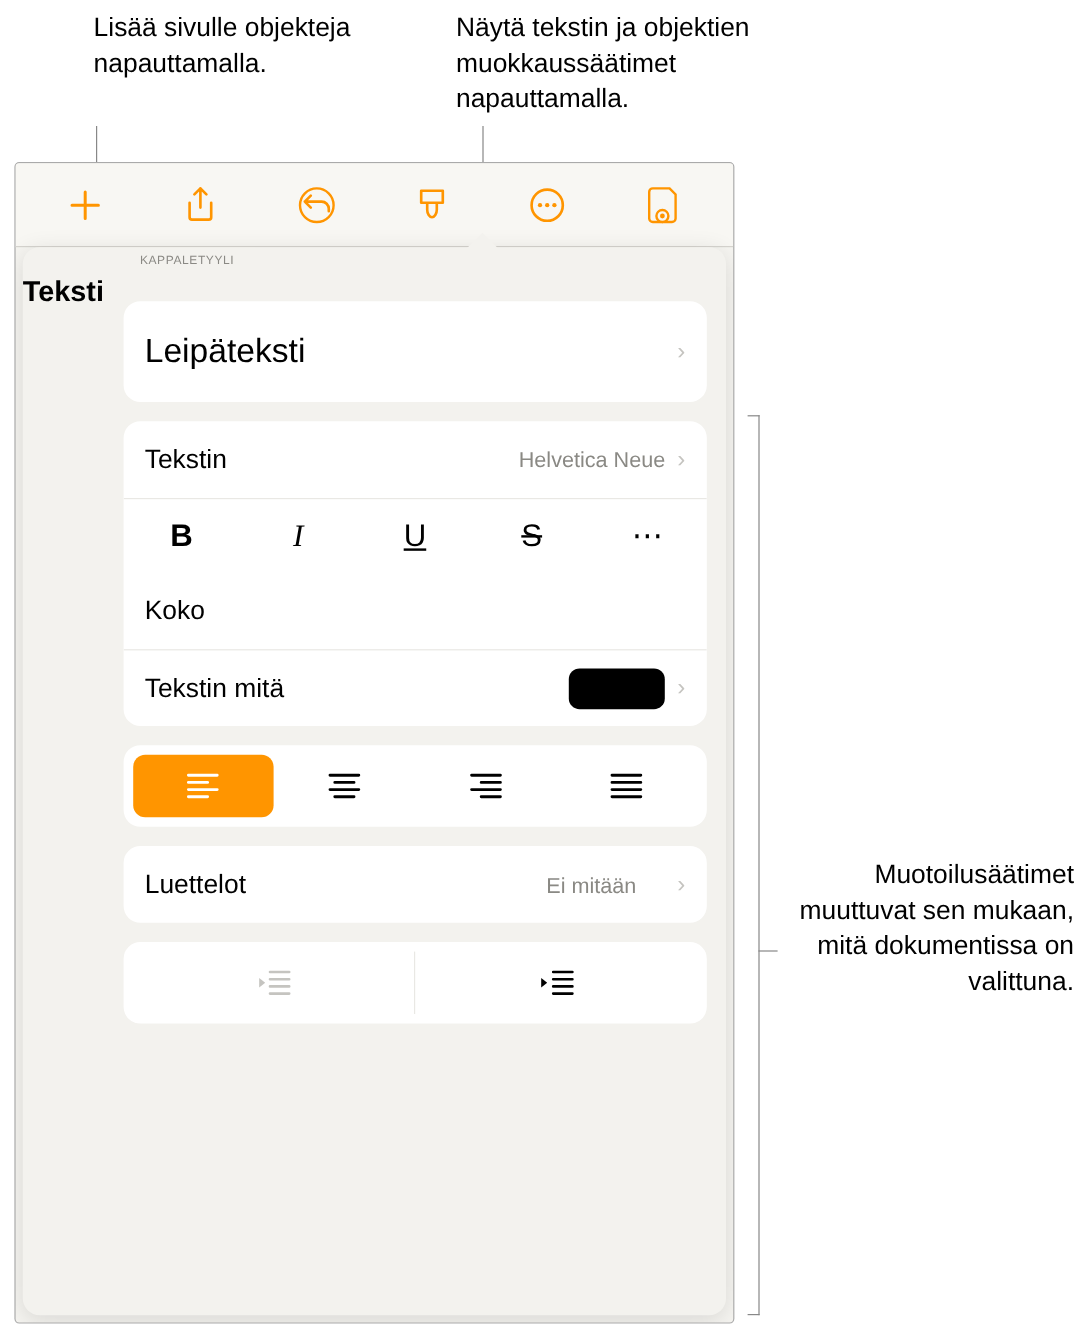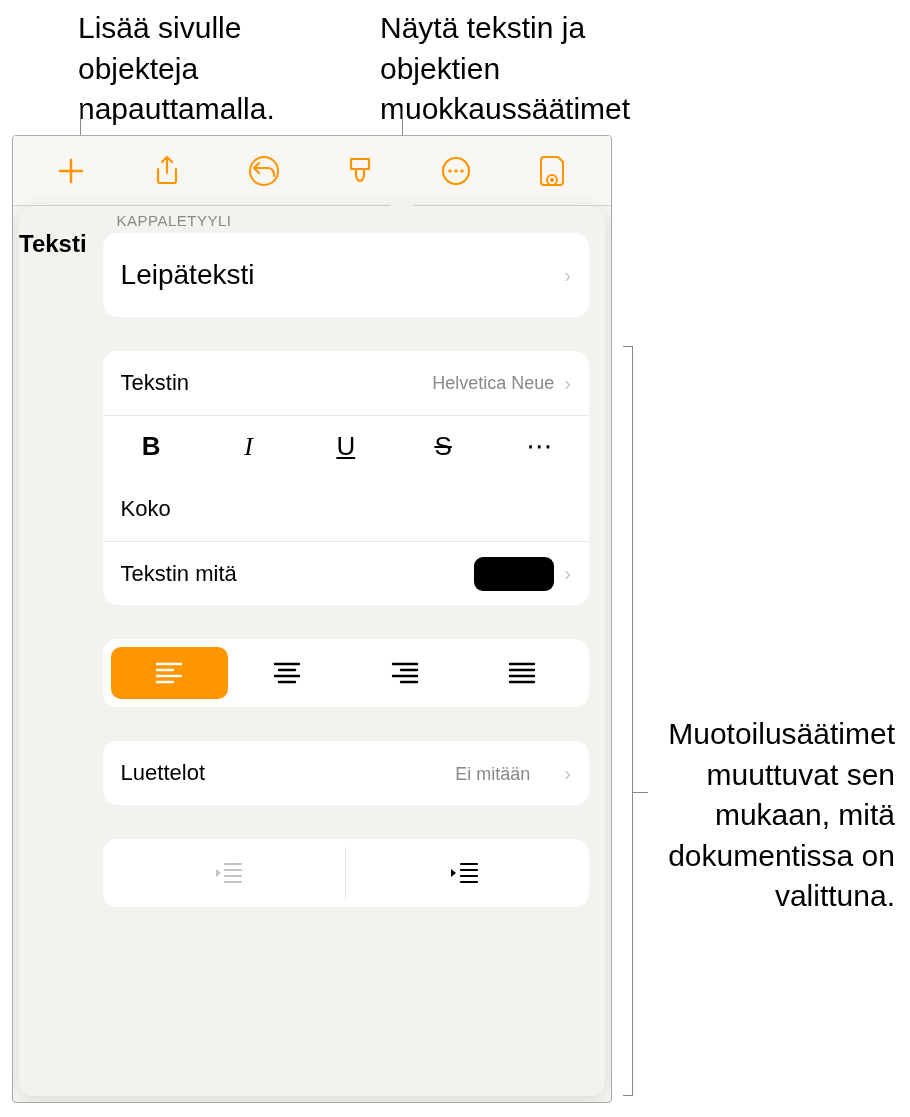--- a/index.html
+++ b/index.html
@@ -6,21 +6,21 @@
   body {
     font-family: -apple-system, "Helvetica Neue", Helvetica, Arial, sans-serif;
     background: #fff;
     width: 910px;
     height: 1117px;
     position: relative;
     color: #000;
   }
   .callout {
     position: absolute;
-    font-size: 30px;
+    font-size: 22px;
     line-height: 1.35;
     color: #000;
   }
   .callout-line {
     position: absolute;
     background: #888;
   }
   .callout-vline { width: 1px; }
   .callout-hline { height: 1px; }
   .callout-bracket {
@@ -93,30 +93,30 @@
     padding: 24px 0 22px;
     font-size: 24px;
     font-weight: 600;
   }
   .popover-body {
     flex: 1;
     overflow-y: auto;
     padding: 0 16px 20px;
   }
   .section-header {
-    font-size: 15px;
+    font-size: 10px;
     letter-spacing: 0.5px;
     color: #8a8984;
     text-transform: uppercase;
-    padding: 6px 14px 4px;
+    padding: 6px 14px 28px;
   }
   .card {
     background: #fff;
     border-radius: 14px;
-    margin-bottom: 34px;
+    margin-bottom: 16px;
     overflow: hidden;
   }
   .row {
     display: flex;
     align-items: center;
     justify-content: space-between;
     padding: 0 18px;
     min-height: 64px;
     font-size: 22px;
   }

